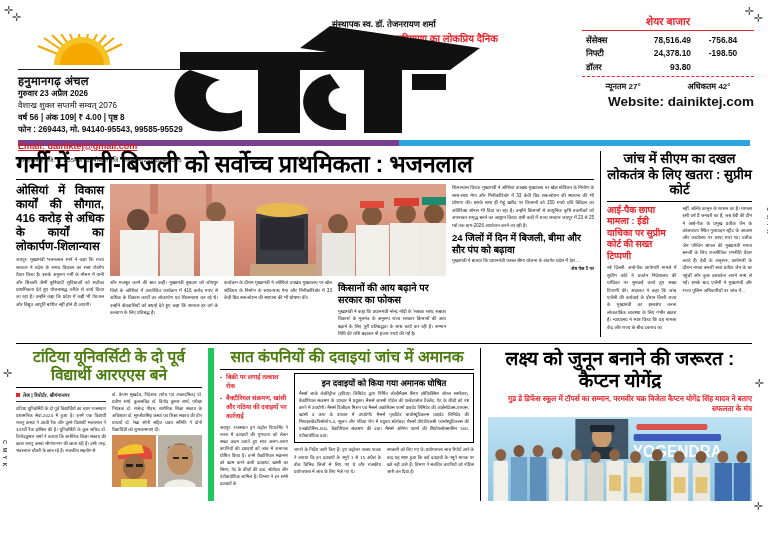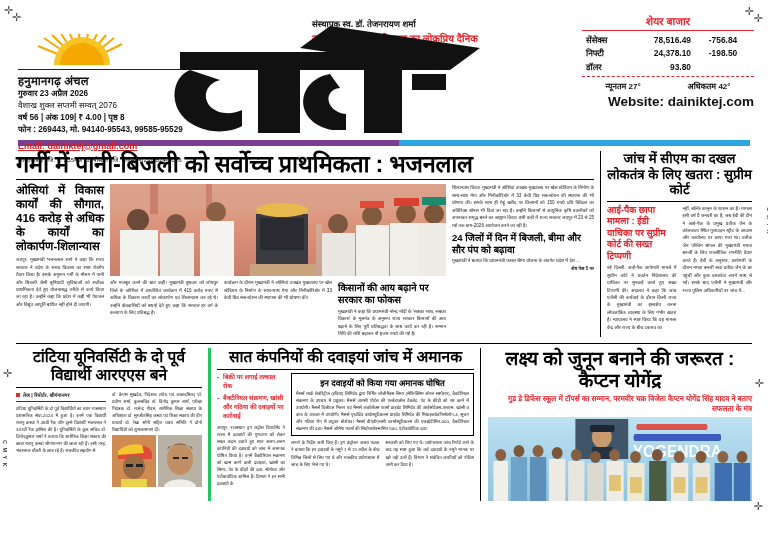--- a/index.html
+++ b/index.html
@@ -27,21 +27,21 @@
   .mh-left { position:absolute; left:18px; top:34px; width:190px; }
   .sunburst { width:96px; height:32px; margin-left:16px; position:relative; overflow:hidden; }
   .sunburst svg { display:block; }
   .mh-rule { width:172px; height:1px; background:#222; margin:3px 0 3px 0; }
   .paper-city { font-size:11.5px; font-weight:bold; color:#111; letter-spacing:.2px; }
   .mh-line { font-size:8.2px; color:#111; line-height:1.45; font-weight:bold; }
   .mh-line.thin { font-weight:normal; }
   .mh-email { margin-top:5px; font-size:9px; color:#d81f26; font-weight:bold; text-decoration:underline; }
   .mh-rni { margin-top:4px; font-size:6.2px; color:#111; }
 
-  .mh-center { position:absolute; left:312px; top:18px; width:275px; }
+  .mh-center { position:absolute; left:332px; top:18px; width:275px; }
   .founder { font-size:8.6px; font-weight:bold; color:#111; }
   .tagline { font-size:10px; font-weight:bold; color:#e4272e; margin-top:1px; }
   .logo-wrap { position:absolute; left:150px; top:18px; width:460px; height:120px; }
   .logo-wrap svg { display:block; }
 
   .mh-right { position:absolute; right:14px; top:14px; width:172px; text-align:center; }
   .box-title { font-size:10.5px; font-weight:bold; color:#e4272e; }
   .dash-rule { border-top:1px dashed #e4272e; margin:2px 0 3px; }
   .solid-rule-red { border-top:1px solid #e4272e; margin:2px 0 3px; }
   .mkt-row { display:flex; justify-content:space-between; font-size:8.4px; font-weight:bold;
@@ -89,24 +89,24 @@
     font-size:9.2px; font-weight:bold; line-height:1.25; color:#e4272e; margin-bottom:2px;
   }
 
   
   .photo { position:relative; overflow:hidden; background:#cbbca8; }
   .photo svg { display:block; width:100%; height:100%; }
 
   
   .sec2 { display:flex; gap:6px; margin-top:6px; border-top:1.5px solid #000; padding-top:4px; }
   .s2a { flex:0 0 186px; }
-  .s2b { flex:0 0 266px; border-left:3px solid #22c55e; padding-left:6px; }
+  .s2b { flex:0 0 266px; border-left:6px solid #22c55e; padding-left:6px; }
   .s2c { flex:1; border-left:1px solid #000; padding-left:7px; }
 
-  .h2 { font-size:15.5px; font-weight:bold; line-height:1.14; text-align:center; color:#000000; }
+  .h2 { font-size:15.5px; font-weight:bold; line-height:1.14; text-align:center; color:#4d7c0f; }
   .h2-rule { border-bottom:1px solid #000; margin:3px 0 3px; }
   .h3big { font-size:19px; font-weight:bold; line-height:1.15; text-align:center; color:#000; }
   .kicker-red { font-size:7.4px; font-weight:bold; color:#e4272e; text-align:right; line-height:1.35; margin-top:2px;}
   .byline { display:flex; align-items:center; gap:3px; font-size:5.2px; font-weight:bold; color:#222; }
   .by-sq { width:4px; height:4px; background:#e4272e; display:inline-block; }
   .byline-rule { border-bottom:1px solid #333; margin:2px 0 3px; }
 
   .bullets { font-size:6.4px; font-weight:bold; color:#e4272e; line-height:1.4; }
   .bullets li { list-style:none; position:relative; padding-left:6px; margin-bottom:3px; }
   .bullets li:before { content:"-"; position:absolute; left:0; color:#e4272e; }

